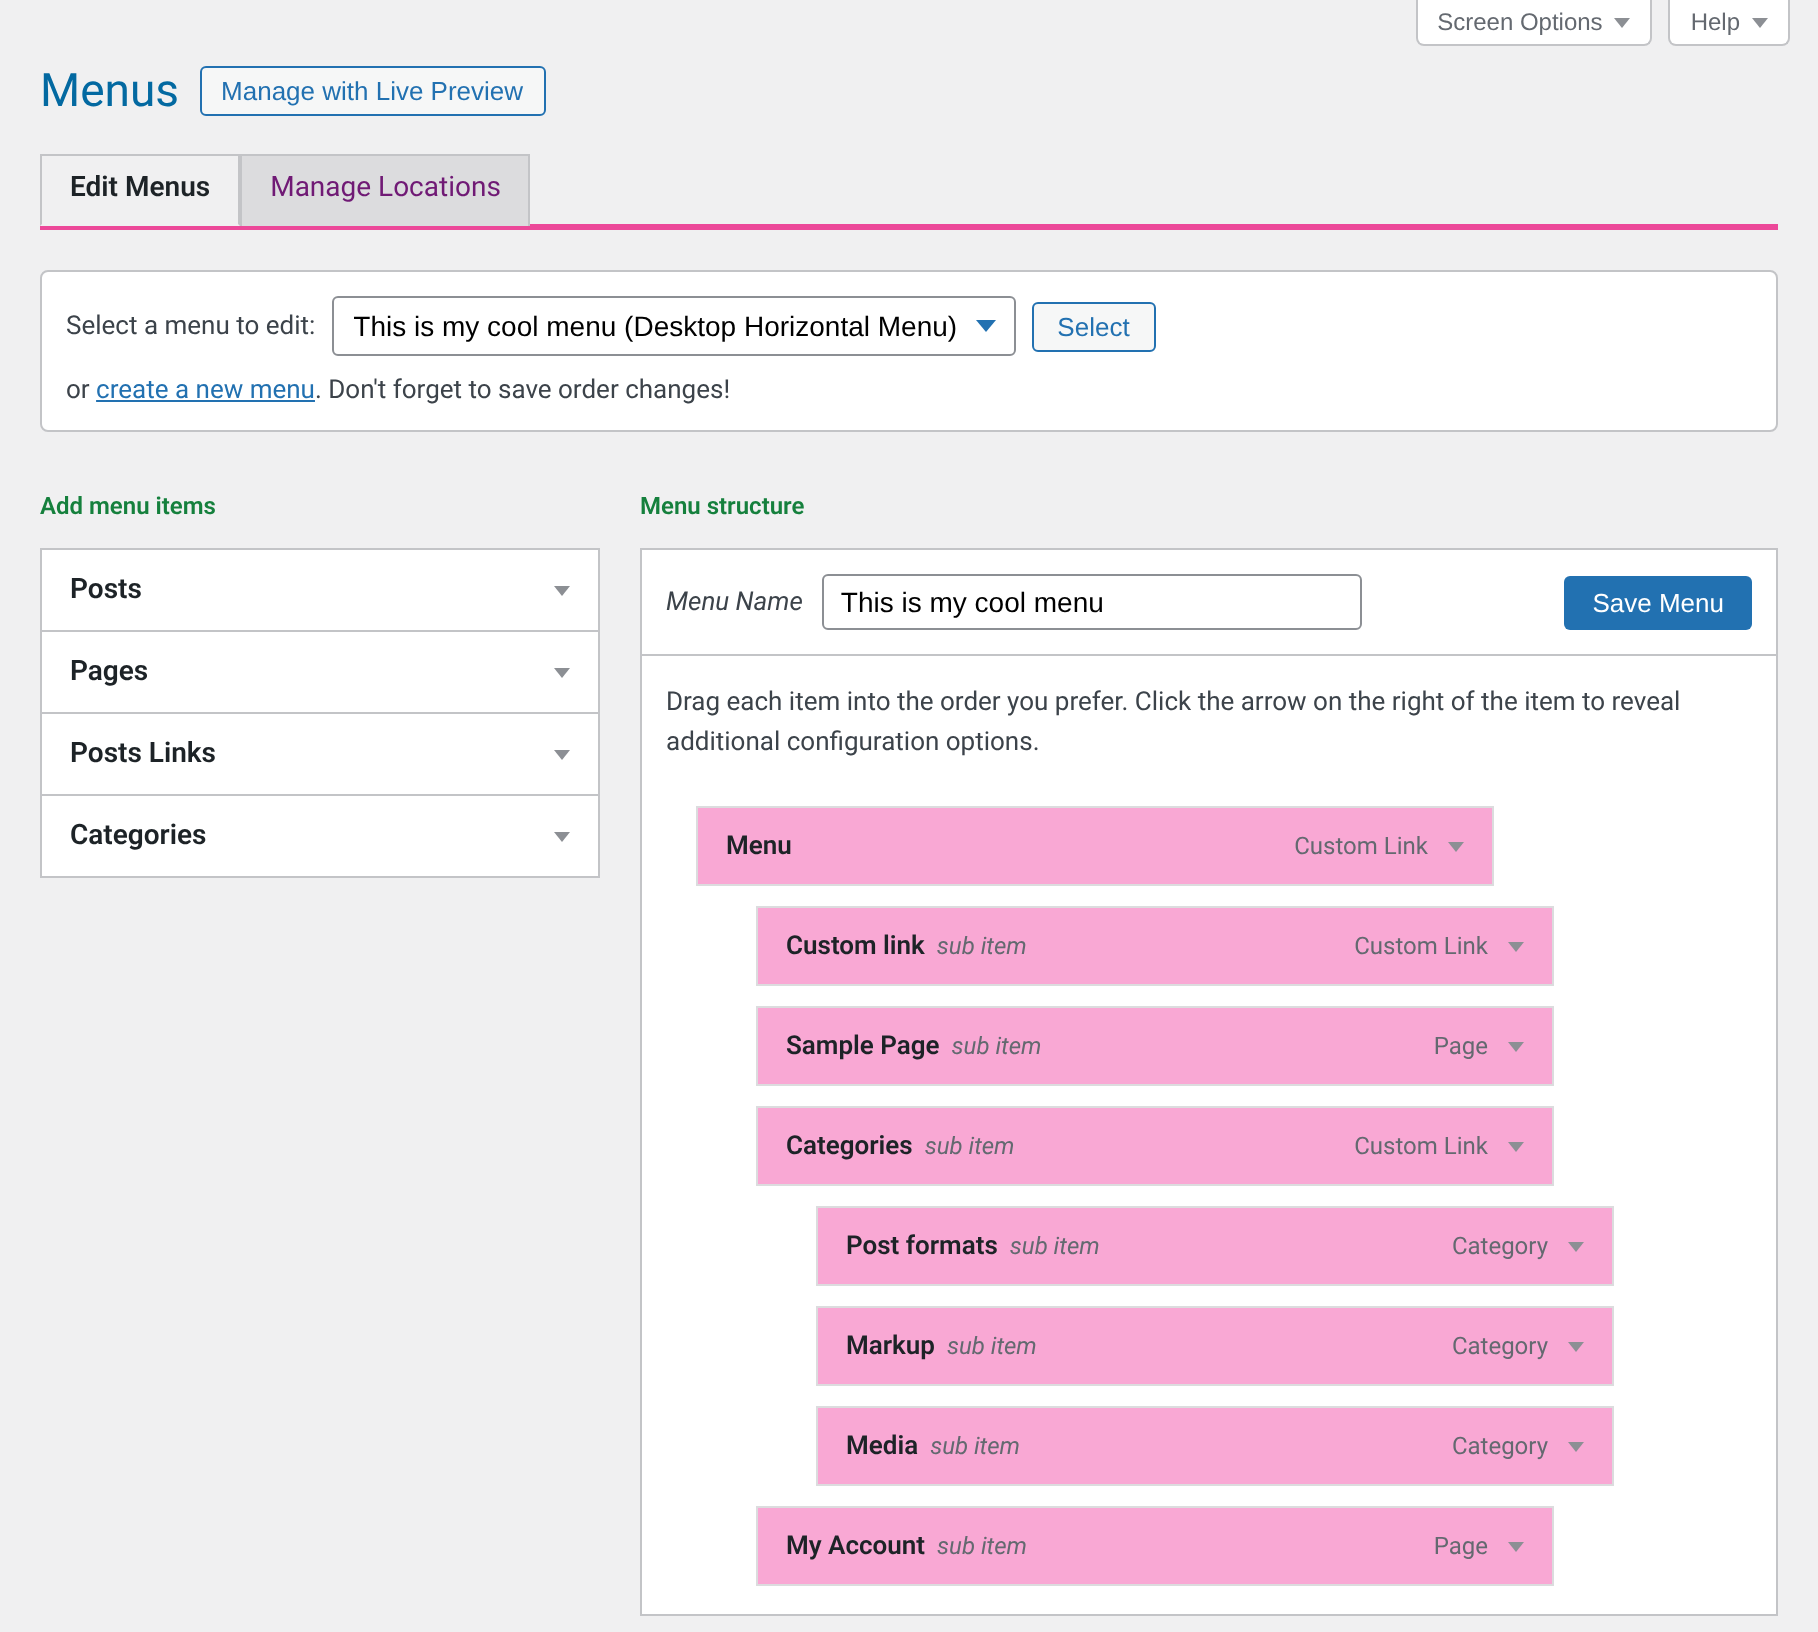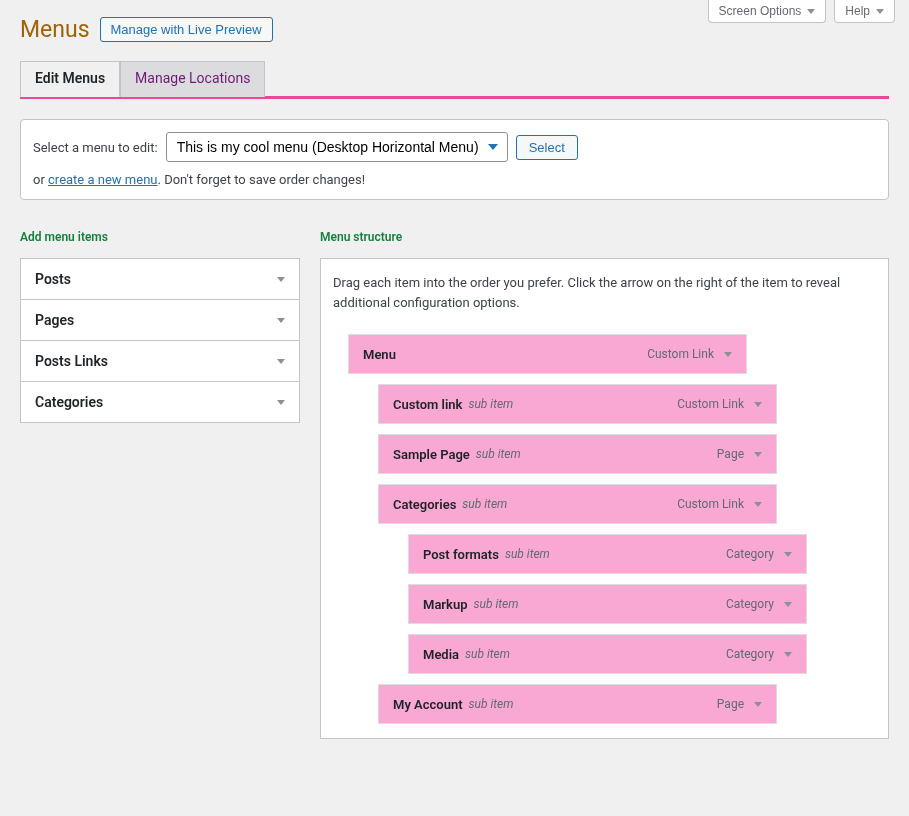--- a/index.html
+++ b/index.html
@@ -1,25 +1,25 @@
 <!DOCTYPE html>
 <html><head>
 <meta charset="utf-8">
 <style>
 * { box-sizing: border-box; margin: 0; padding: 0; }
 html, body { background: #f0f0f1; font-family: -apple-system, BlinkMacSystemFont, "Segoe UI", Roboto, sans-serif; font-size: 13px; color: #3c434a; }
-.page { width: 909px; height: 816px; background: #f0f0f1; padding: 0 20px; overflow: hidden; position: relative; }
+.page { width: 909px; height: 816px; background: #f0f0f1; padding: 16px 20px; overflow: hidden; position: relative; }
 
 
 .top-buttons { position: absolute; top: 0; right: 14px; display: flex; gap: 8px; }
 .top-btn { background: #fff; border: 1px solid #c3c4c7; border-top: none; border-radius: 0 0 4px 4px; padding: 4px 10px; font-size: 12px; color: #646970; cursor: pointer; display: flex; align-items: center; gap: 6px; }
 .tri-down { width: 0; height: 0; border-left: 4px solid transparent; border-right: 4px solid transparent; border-top: 5px solid #8c8f94; display: inline-block; }
 
 .header-row { display: flex; align-items: center; gap: 10px; padding-top: 16px; }
-.page-title { font-size: 23px; font-weight: 400; color: #a16207; }
+.page-title { font-size: 23px; font-weight: 400; color: #0369a1; }
 .live-preview { border: 1px solid #2271b1; color: #2271b1; background: #f6f7f7; padding: 4px 10px; font-size: 13px; border-radius: 3px; cursor: pointer; }
 
 
 .tabs { margin-top: 18px; display: flex; border-bottom: 3px solid #ec4899; }
 .tab { padding: 8px 14px 10px; font-size: 14px; color: #701a75; border: 1px solid transparent; border-bottom: none; margin-bottom: -1px; cursor: pointer; }
 .tab.active { background: #f0f0f1; border-color: #c3c4c7; border-bottom: 1px solid #f0f0f1; font-weight: 600; color: #1d2327; }
 .tab:not(.active) { background: #dcdcde; border-color: #c3c4c7; }
 
 
 .select-panel { margin-top: 20px; background: #fff; border: 1px solid #c3c4c7; border-radius: 4px; padding: 12px; }
@@ -126,20 +126,26 @@
           <div class="acc-item">
             <span>Categories</span>
             <span class="tri-down"></span>
           </div>
         </div>
     </div>
 
     <div class="col-right">
       <h2 class="col-heading">Menu structure</h2>
       <div class="structure-panel">
+        <div class="structure-header">
+          <span class="menu-name-label">Menu Name</span>
+          <input class="menu-name-input" value="This is my cool menu" style="">
+          <span class="spacer"></span>
+          <button class="btn-primary">Save Menu</button>
+        </div>
         <div class="structure-body">
           <p class="structure-desc">Drag each item into the order you prefer. Click the arrow on the right of the item to reveal additional configuration options.</p>
           <div class="menu-list" id="menu-list">
               <div class="menu-item depth-0">
                 <span class="mi-title">Menu</span>
                 <span class="mi-spacer"></span>
                 <span class="mi-type">Custom Link</span>
                 <span class="tri-down"></span>
               </div>
               <div class="menu-item depth-1">

